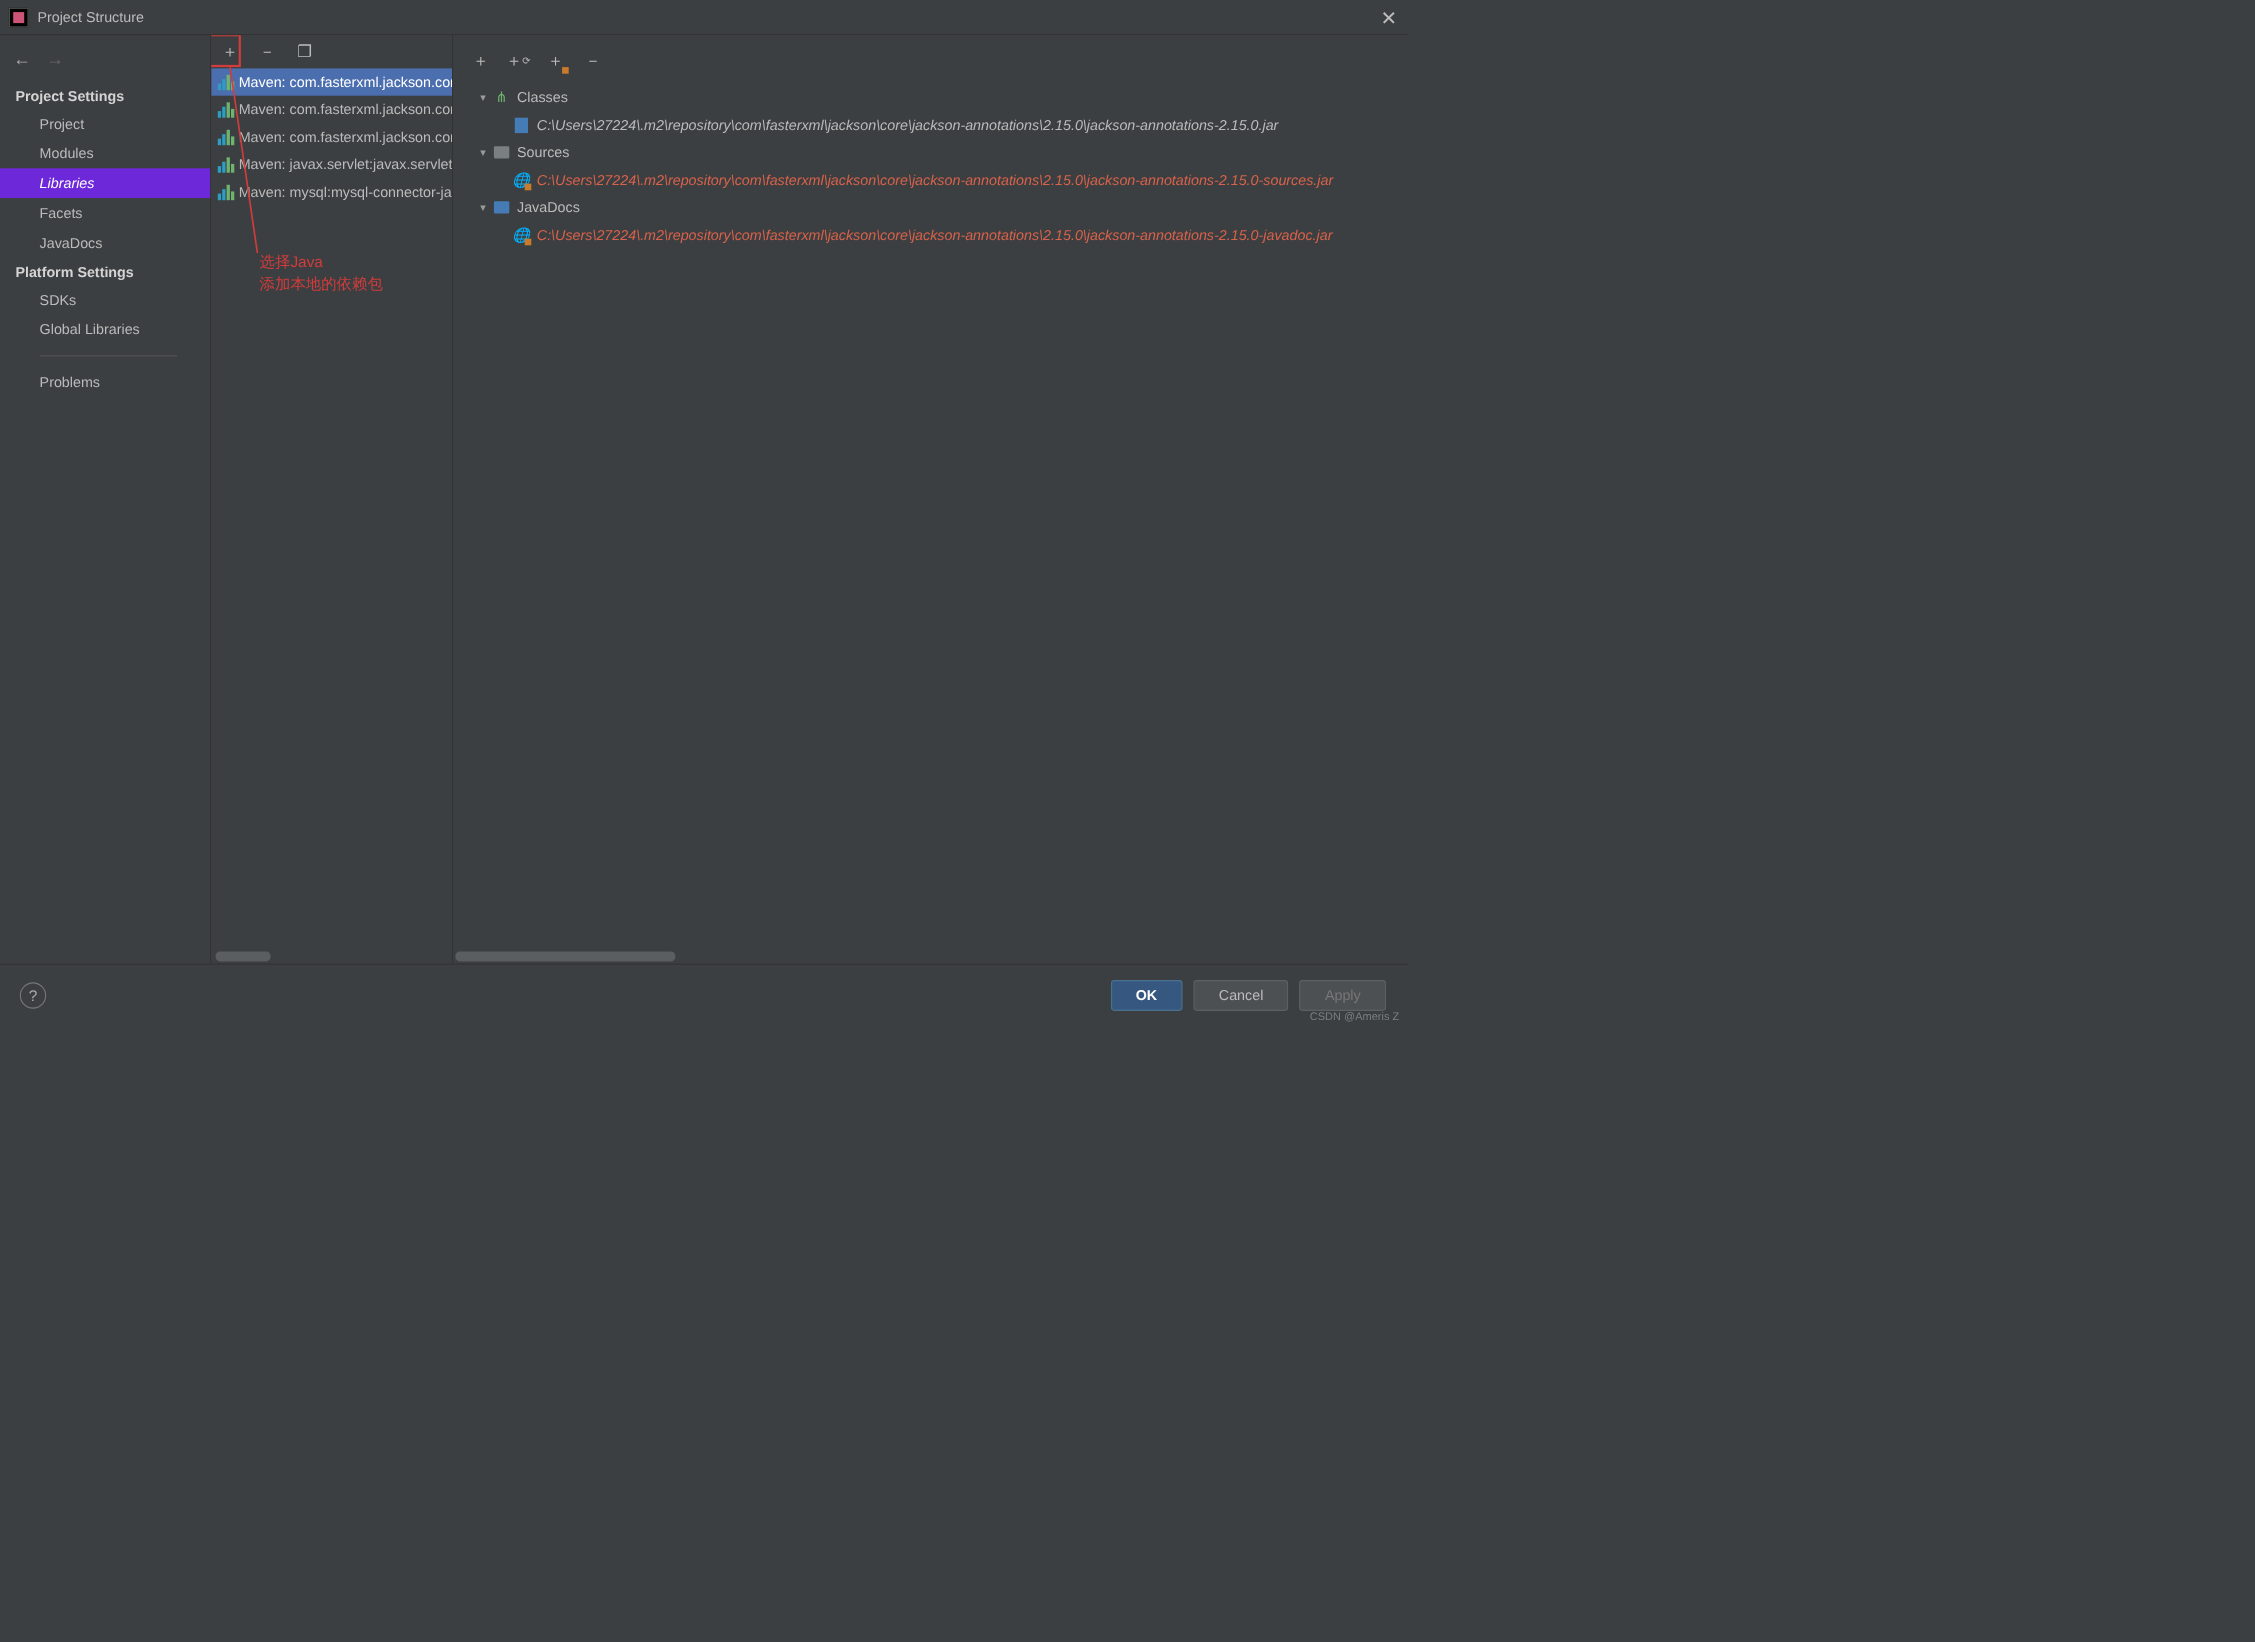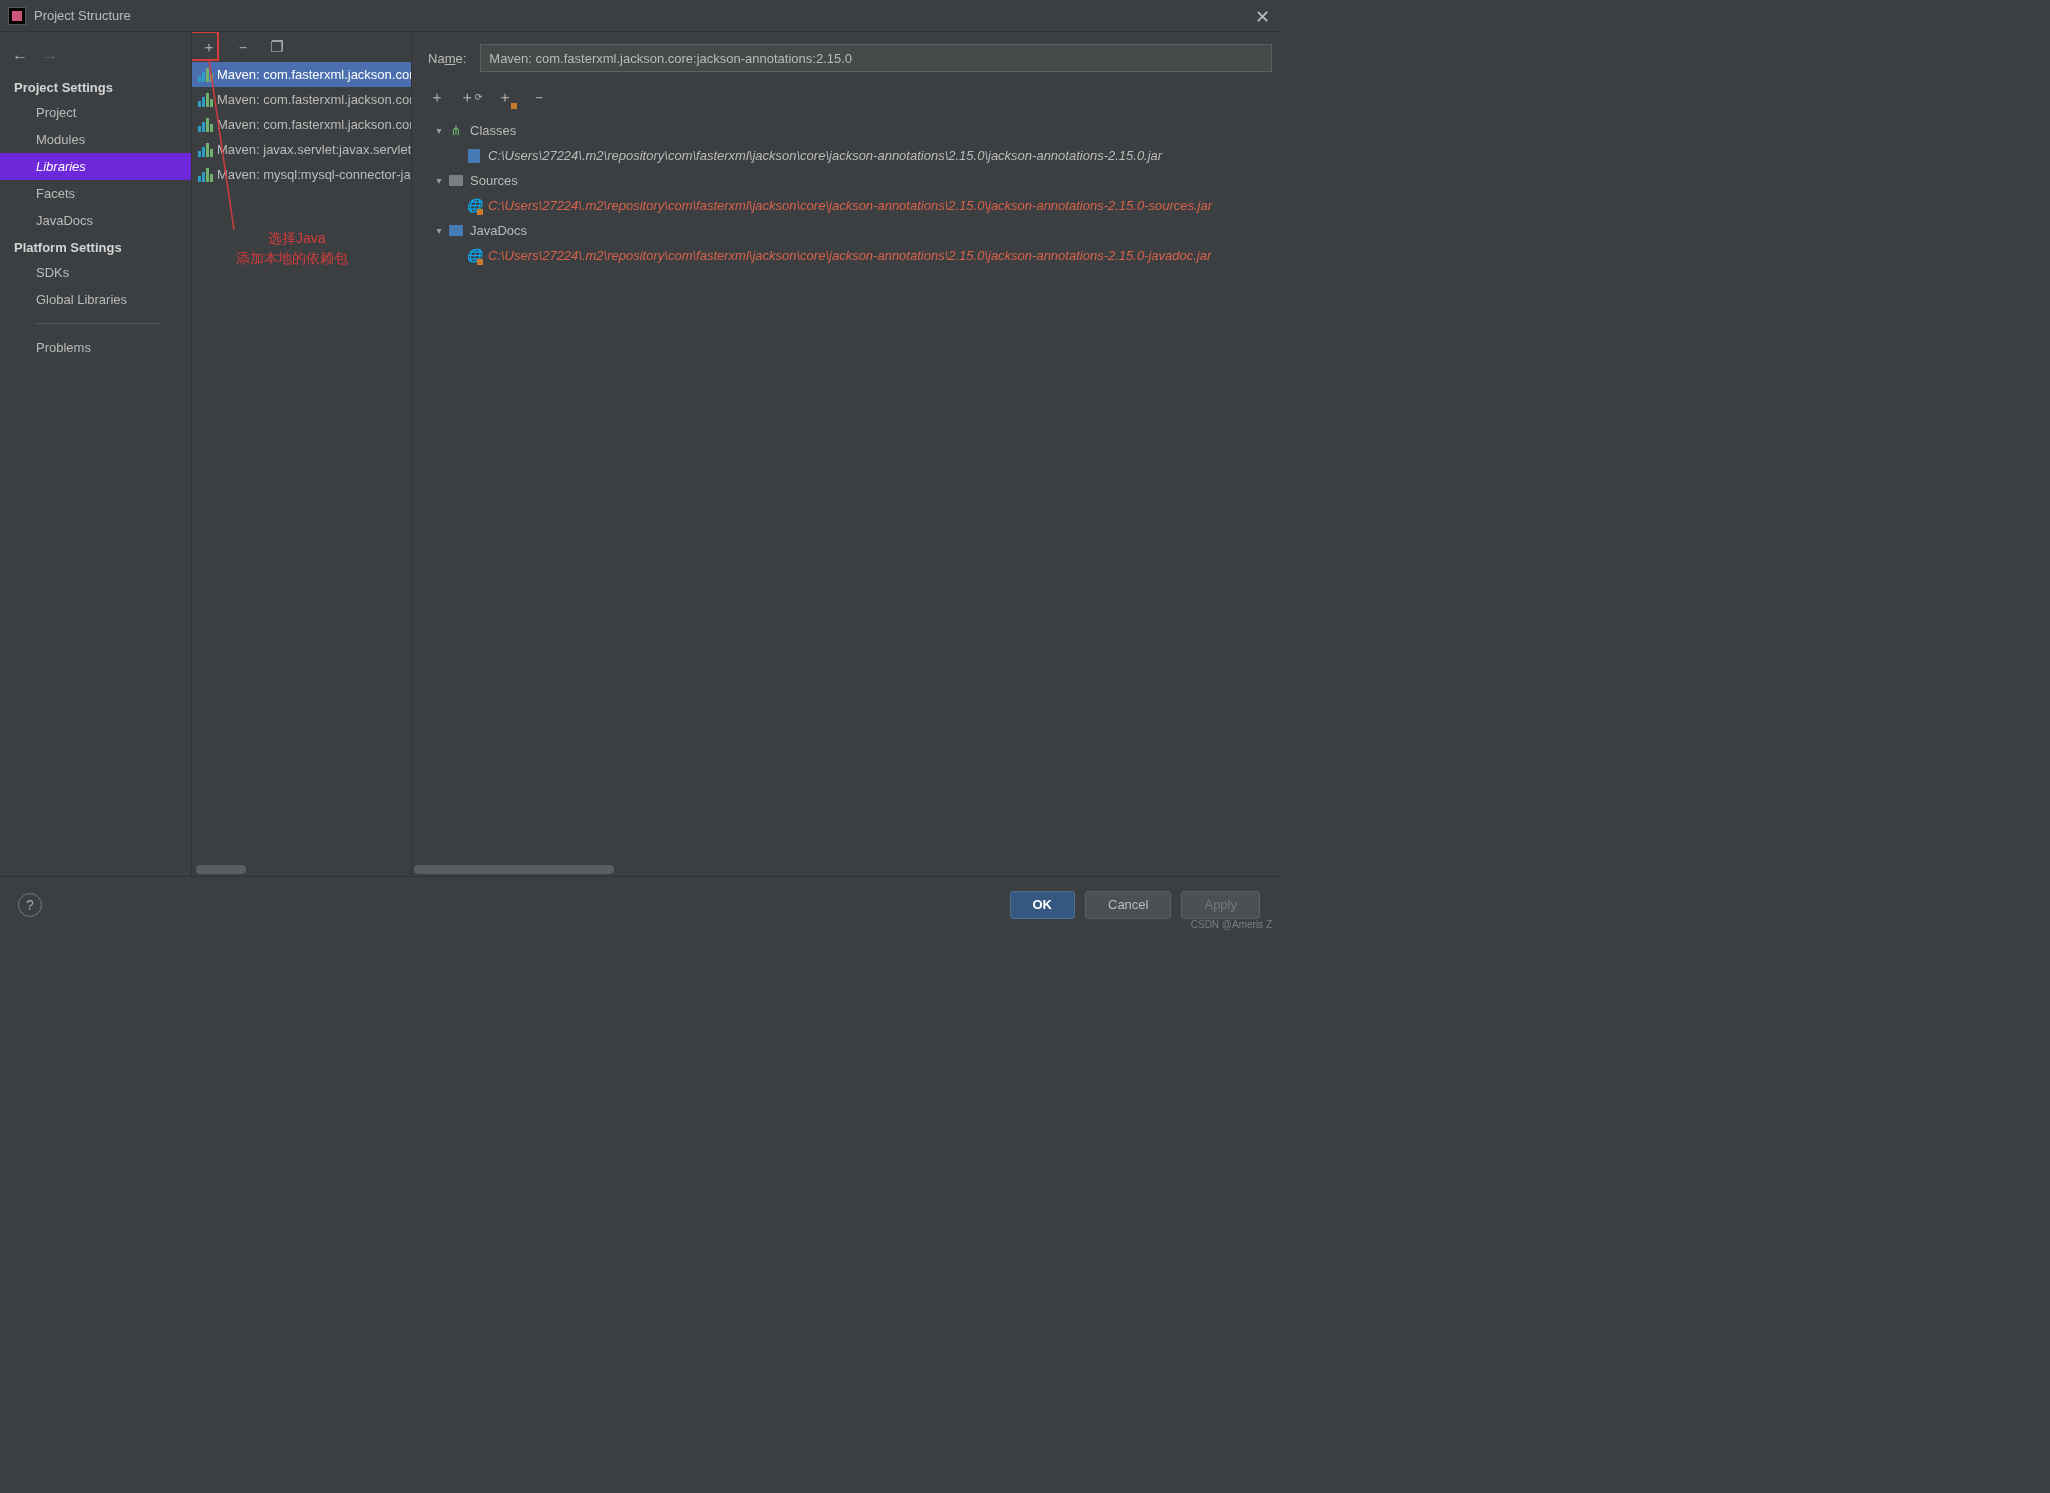--- a/index.html
+++ b/index.html
@@ -138,30 +138,26 @@
             <span class="b2"></span>
             <span class="b3"></span>
             <span class="b4"></span>
           </span>
           <span class="text">Maven: mysql:mysql-connector-java:8.0.33</span>
         </div>
     </div>
     <svg style="position:absolute;left:12px;top:28px;width:40px;height:180px;pointer-events:none;">
         <line x1="5" y1="0" x2="30" y2="170" stroke="#d23c3c" stroke-width="1.5"></line>
       </svg>
-    <div class="annot" style="left:44px;top:196px;margin-left:32px;">选择Java</div>
+    <div class="annot" style="left:44px;top:196px;">选择Java</div>
     <div class="annot" style="left:44px;top:216px;">添加本地的依赖包</div>
     <div class="scrollbar-h" style="left:4px;bottom:2px;width:50px;"></div>
   </div>
 
   <div class="detail" style="position:relative;">
-    <div class="name-row">
-      <span class="name-label"><span>Na</span><span class="u">m</span><span>e:</span></span>
-      <input class="name-input" value="Maven: com.fasterxml.jackson.core:jackson-annotations:2.15.0" style="">
-    </div>
     <div class="det-toolbar">
       <span class="tb-btn">＋</span>
       <span class="tb-btn">＋<sub style="font-size:9px;">⟳</sub></span>
       <span class="tb-btn corner-orange">＋</span>
       <span class="tb-btn">－</span>
     </div>
     <div class="tree">
       <div class="tree-row indent1">
           <span class="toggle">▾</span>
           <span class="ico ico-classes">⋔</span>

